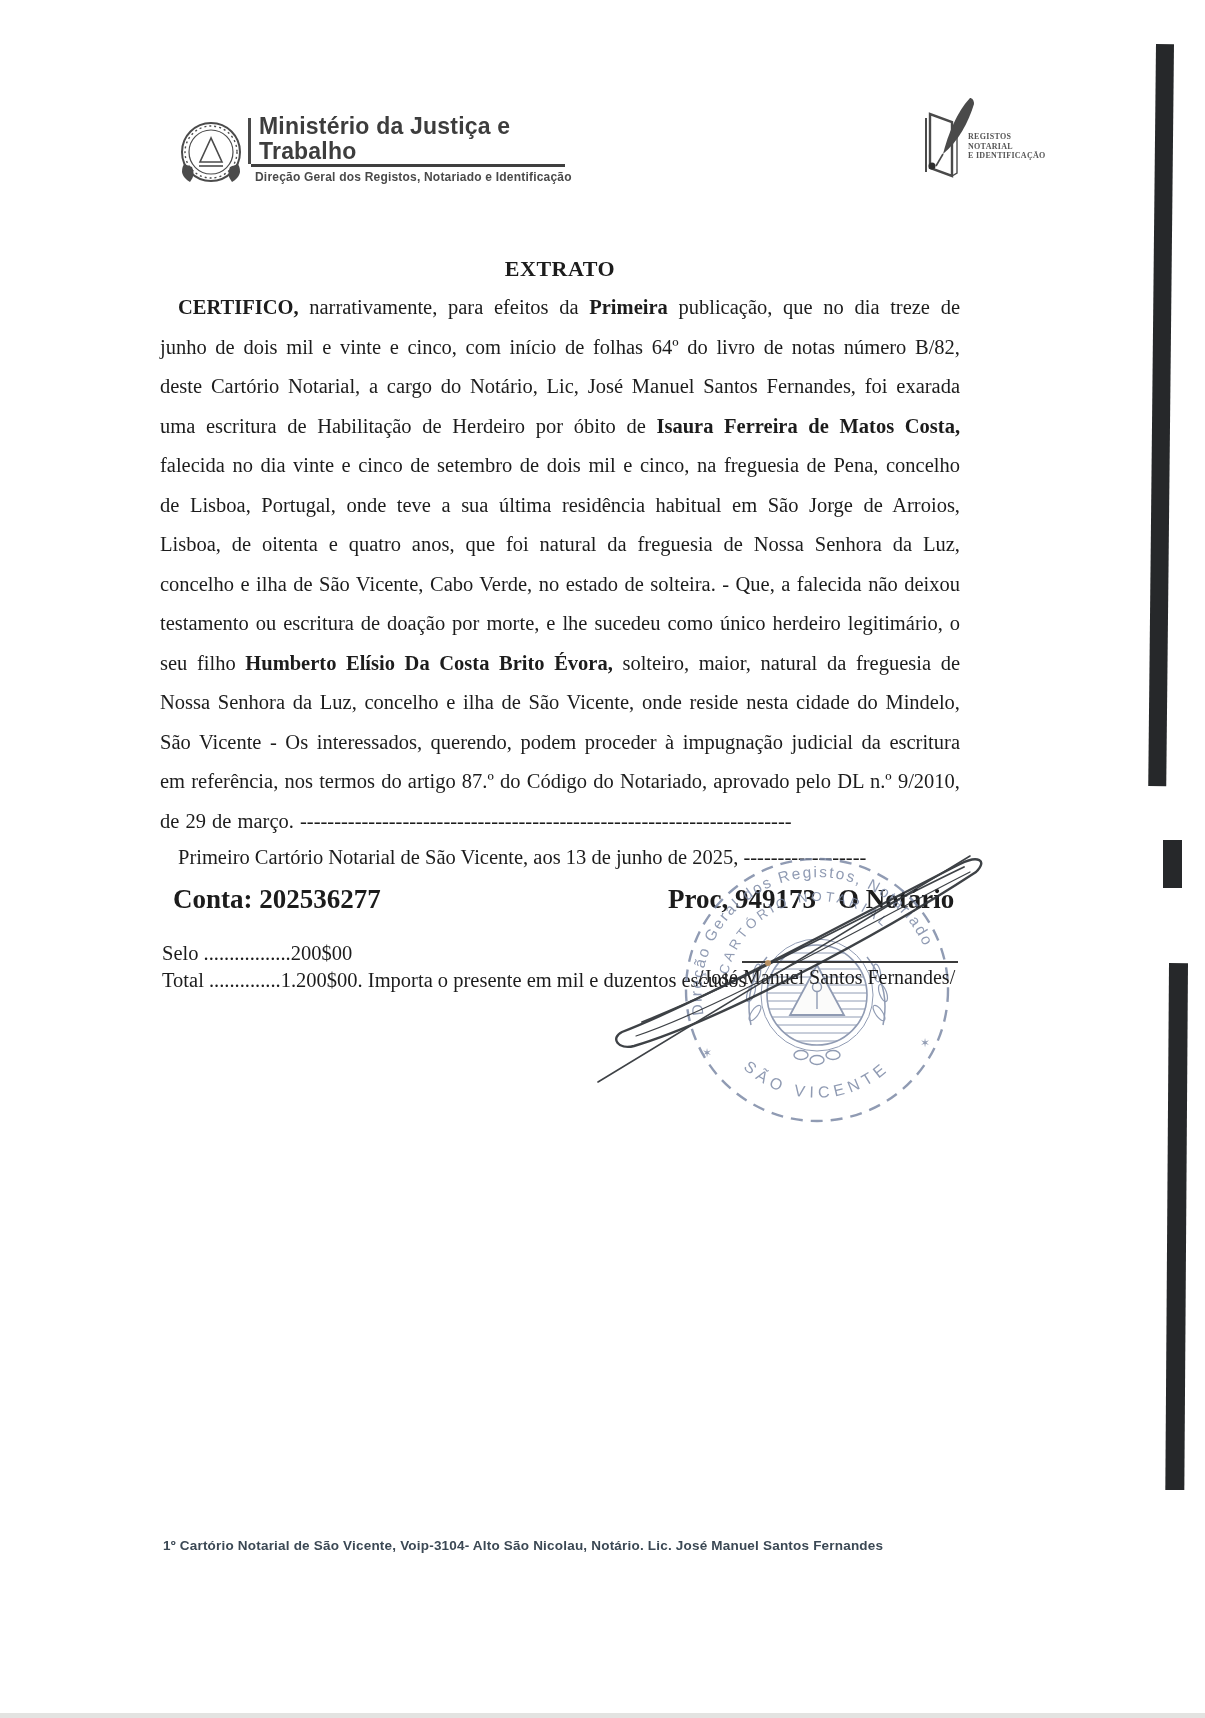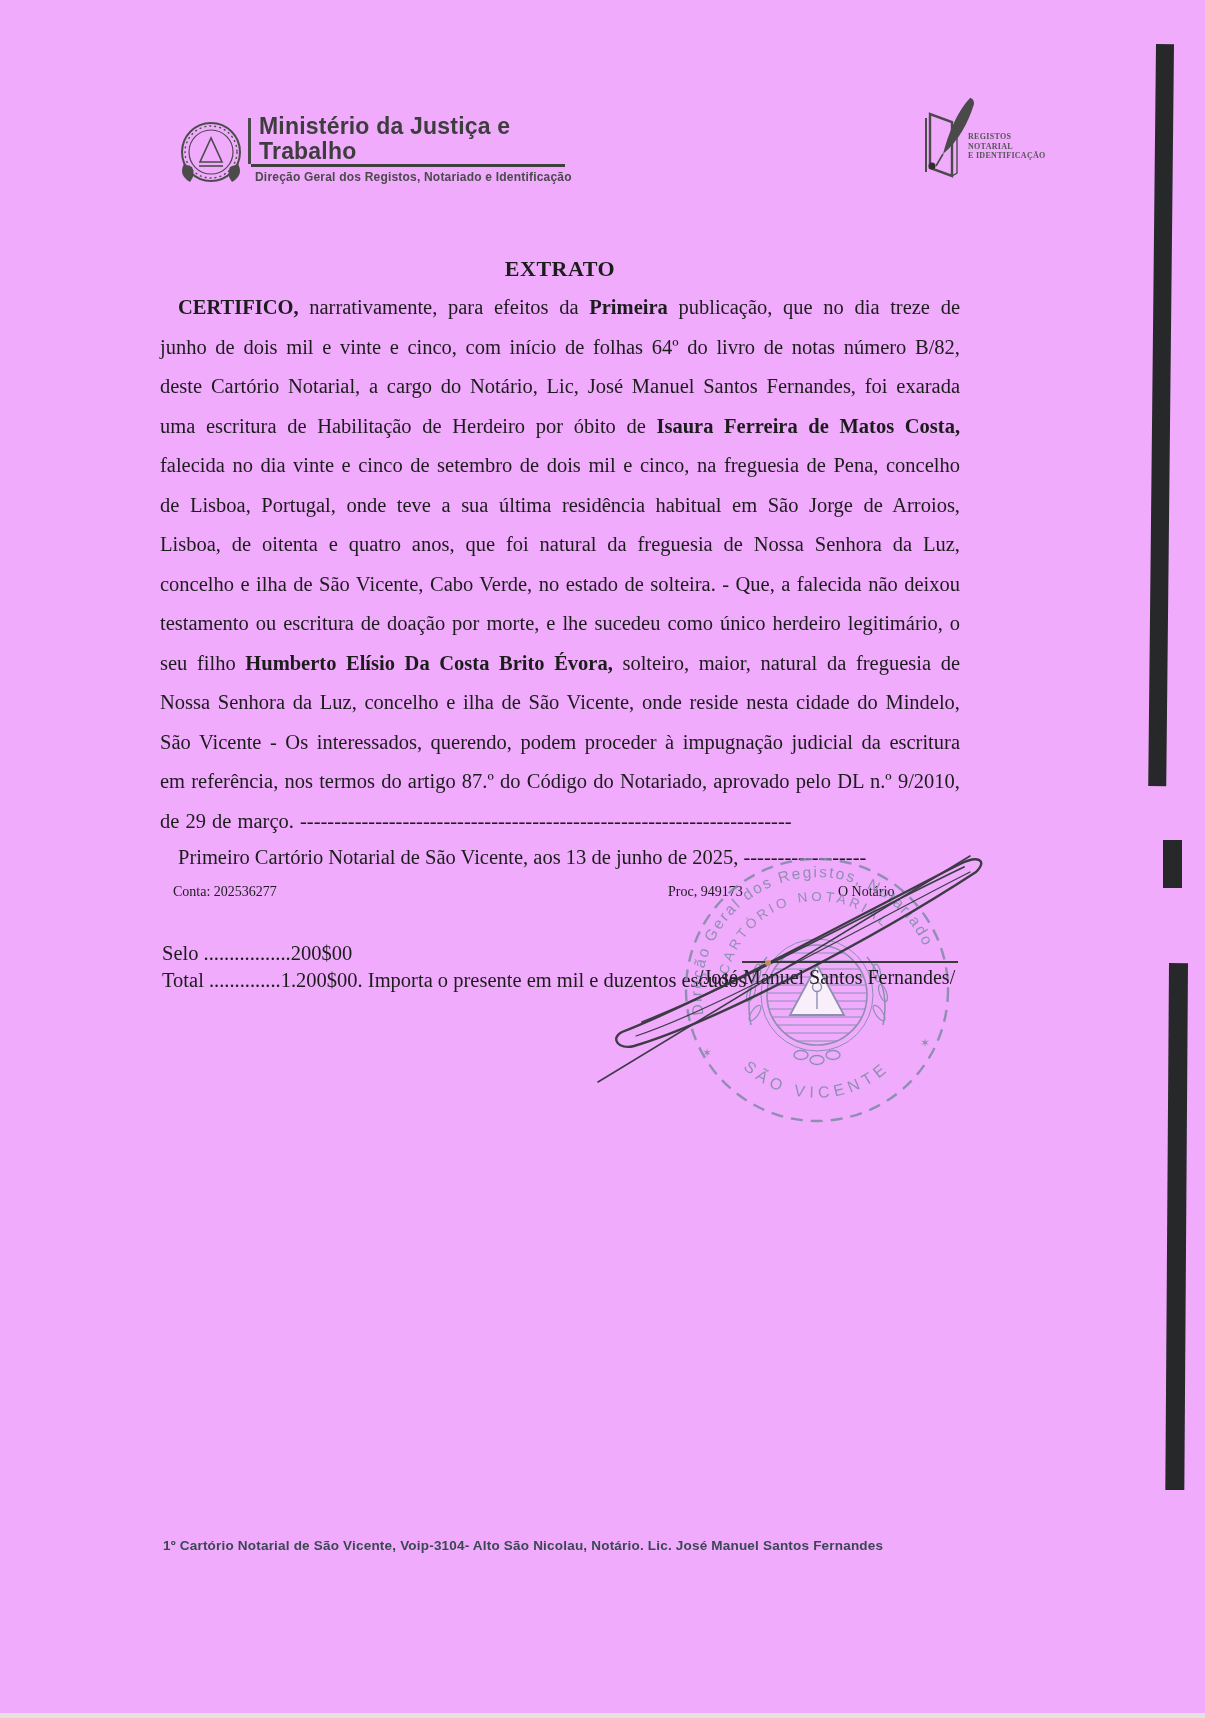--- a/index.html
+++ b/index.html
@@ -1,37 +1,37 @@
 <!DOCTYPE html>
 <html><head>
 <meta charset="utf-8">
 <style>
   html,body{margin:0;padding:0;background:#8a8a8a;}
-  .page{position:relative;width:1205px;height:1718px;background:#f0abfc;
+  .page{position:relative;width:1205px;height:1718px;background:#ffffff;
         font-family:"Liberation Serif", serif;color:#1c1c1c;overflow:hidden;margin:0 auto;}
   .abs{position:absolute;}
   .b{font-weight:bold;font-family:Liberation Serif, serif;}
 
   
   .min-title{left:259px;top:114px;font-family:"Liberation Sans",sans-serif;
              font-weight:bold;font-size:23px;line-height:25px;color:#3d3d3d;letter-spacing:.2px;}
   .min-sep{left:248px;top:118px;width:3px;height:46px;background:#4a4a4a;}
   .min-rule{left:251px;top:164px;width:314px;height:3px;background:#3f3f3f;}
   .min-sub{left:255px;top:170px;font-family:"Liberation Sans",sans-serif;
            font-weight:bold;font-size:12px;color:#4a4a4a;letter-spacing:.2px;}
   .reg-text{left:968px;top:132px;font-family:Liberation Serif, serif;
             font-weight:bold;font-size:8px;line-height:9.5px;color:#555;letter-spacing:.3px;}
 
   
   .doc-title{left:160px;top:256px;width:800px;text-align:center;font-weight:bold;
              font-size:22px;letter-spacing:.5px;}
   .body-par{left:160px;top:288px;width:800px;font-size:20.5px;line-height:39.5px;
             text-align:justify;text-indent:18px;word-spacing:1px;}
   .date-line{left:160px;top:846px;width:800px;font-size:20.5px;text-indent:18px;}
-  .row-item{font-size:14px;}
+  .row-item{font-size:27px;font-weight:bold;}
   .fees{left:162px;top:940px;font-size:20.5px;line-height:26.5px;}
   .sig-rule{left:742px;top:961px;width:216px;height:2px;background:#3a3a3a;}
   .sig-name{left:698px;top:966px;font-size:20px;}
 
   
   .footer{left:163px;top:1538px;width:780px;font-family:"Liberation Sans",sans-serif;
           font-weight:bold;font-size:13.5px;color:#3b4854;letter-spacing:.2px;}
 
   
   .bar{background:#26282a;}

